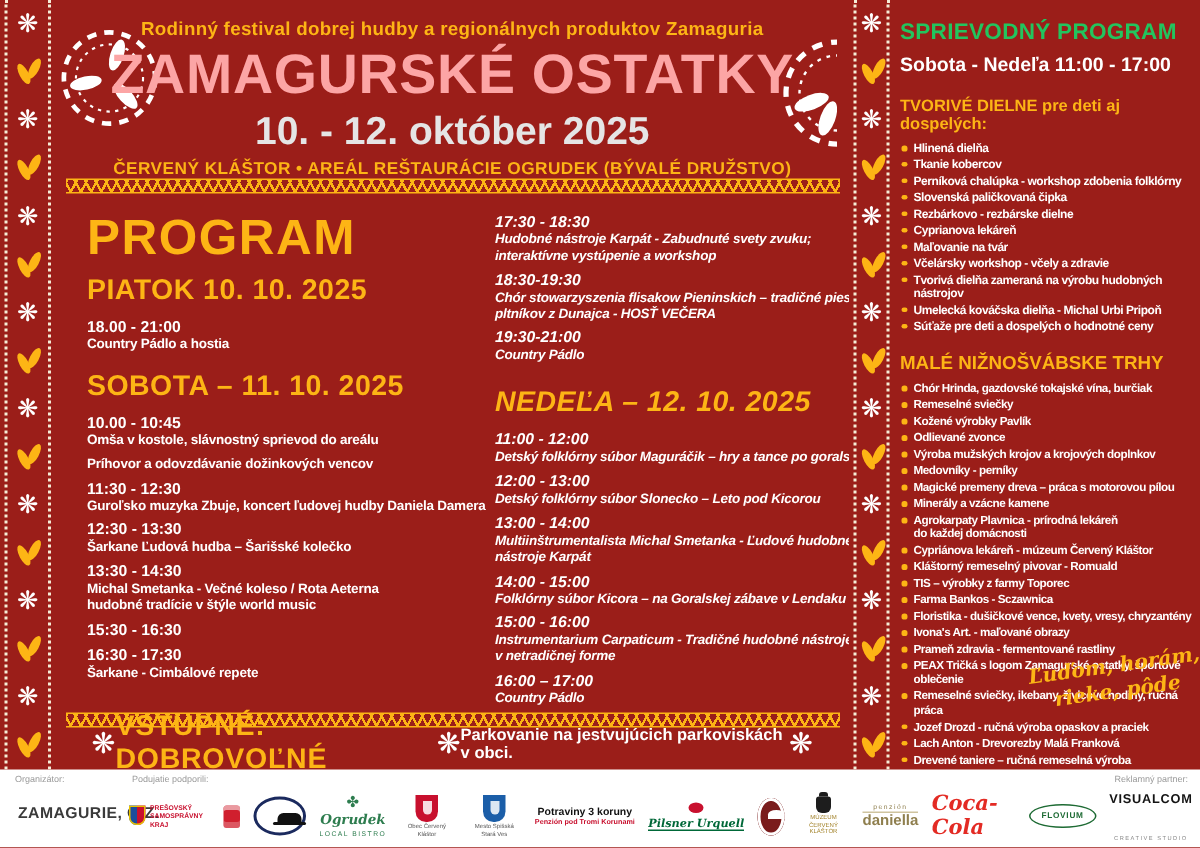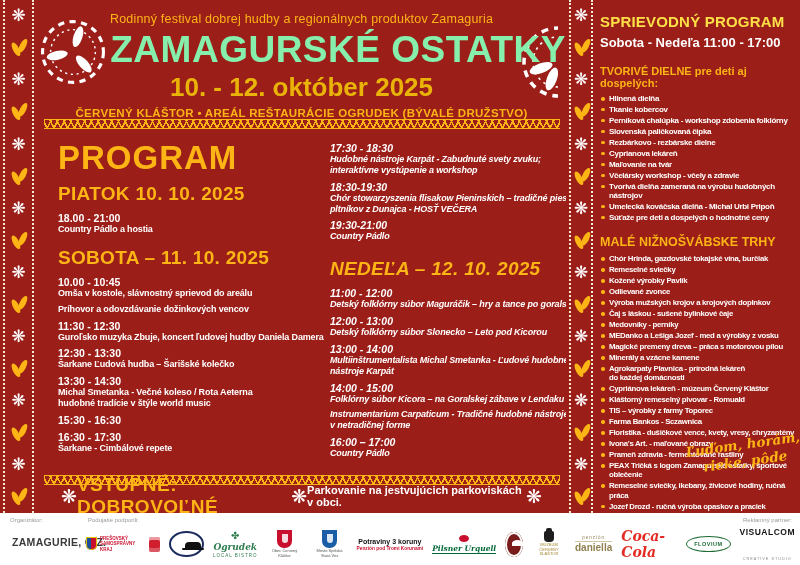--- a/index.html
+++ b/index.html
@@ -23,23 +23,23 @@
   .emb-flower { color:#fff; font-size:17px; line-height:1; }
   .emb-leaves { display:flex; gap:1px; height:18px; align-items:center; }
   .emb-leaves i { width:6px; height:15px; background:#FDB515; border-radius:50%; display:block; }
   .emb-leaves i:first-child { transform:rotate(-28deg) translateY(2px); }
   .emb-leaves i:last-child  { transform:rotate(28deg) translateY(-2px); }
   
   .rosette-left { position:absolute; left:39px; top:18px; z-index:1; }
   .rosette-right-clip { position:absolute; left:520px; top:24px; width:38px; height:76px; overflow:hidden; z-index:1; }
   
   .header { position:absolute; left:37px; top:8px; width:529px; text-align:center; z-index:2; }
-  .tagline { color:#FDB515; font-size:12.5px; font-weight:400; letter-spacing:.2px; margin-top:4px; }
-  .main-title { color:#86efac; font-size:37px; font-weight:800; letter-spacing:.5px; margin-top:5px; line-height:1.05;text-align:right; }
-  .dates { color:#eab308; font-size:26px; font-weight:800; margin-top:2px; }
+  .tagline { color:#FDB515; font-size:12.5px; font-weight:700; letter-spacing:.2px; margin-top:4px; }
+  .main-title { color:#fca5a5; font-size:37px; font-weight:800; letter-spacing:.5px; margin-top:5px; line-height:1.05; }
+  .dates { color:#e5e5e5; font-size:26px; font-weight:800; margin-top:2px; }
   .venue { color:#FDB515; font-size:11.5px; font-weight:700; letter-spacing:.3px; margin-top:4px; }
   
   .zigzag {
     position:absolute; left:44px; width:516px; height:10px;
     border-top:1.5px solid #FDB515; border-bottom:1.5px solid #FDB515;
     background:
       repeating-linear-gradient(62deg, transparent 0 2px, #FDB515 2px 3.6px, transparent 3.6px 6px),
       repeating-linear-gradient(-62deg, transparent 0 2px, #FDB515 2px 3.6px, transparent 3.6px 6px);
   }
   .zz-top { top:119px; }
@@ -48,21 +48,21 @@
   .col-left { position:absolute; left:58px; top:139px; width:268px; }
   .col-mid  { position:absolute; left:330px; top:142px; width:252px;font-style:italic; }
   .program-title { color:#FDB515; font-size:33px; font-weight:800; letter-spacing:1px; margin:0 0 6px; }
   .day-title { color:#FDB515; font-size:19px; font-weight:800; letter-spacing:.3px; margin:12px 0 7px; }
   .day-title.first { margin-top:0; }
   .sched-item { margin-bottom:5px; }
   .sched-time { color:#fff; font-weight:700; font-size:10.5px; line-height:1.15; }
   .sched-desc { color:#fff; font-weight:600; font-size:9px; line-height:1.2; letter-spacing:-0.15px; white-space:pre-line; }
   
   .right-col { position:absolute; left:600px; top:13px; width:200px; padding-right:3px; z-index:2; }
-  .side-title { color:#fde047; font-size:15px; font-weight:800; letter-spacing:.2px; }
+  .side-title { color:#22c55e; font-size:15px; font-weight:800; letter-spacing:.2px; }
   .side-sub { color:#fff; font-size:13px; font-weight:700; margin-top:5px; }
   .side-h2 { color:#FDB515; font-weight:800; }
   .side-h2.wk   { font-size:11px; margin-top:15px; }
   .side-h2.trhy { font-size:12.5px; margin-top:13px; }
   ul.blist { list-style:none; margin:5px 0 0; padding:0; }
   ul.blist li {
     position:relative; padding-left:9px; color:#fff; font-size:8px; font-weight:600;
     letter-spacing:-0.3px; line-height:1.18; margin-bottom:1.5px; white-space:pre-line;
   }
   ul.blist li::before {
@@ -328,20 +328,21 @@
         <div class="sched-desc">Multiinštrumentalista Michal Smetanka - Ľudové hudobné
 nástroje Karpát</div>
       </div>
 
       <div class="sched-item">
         <div class="sched-time">14:00 - 15:00</div>
         <div class="sched-desc">Folklórny súbor Kicora – na Goralskej zábave v Lendaku</div>
       </div>
 
       <div class="sched-item">
+        <div class="sched-time">15:00 - 16:00</div>
         <div class="sched-desc">Instrumentarium Carpaticum - Tradičné hudobné nástroje
 v netradičnej forme</div>
       </div>
 
       <div class="sched-item">
         <div class="sched-time">16:00 – 17:00</div>
         <div class="sched-desc">Country Pádlo</div>
       </div>
     </div>
 </section>
@@ -365,23 +366,21 @@
       <li>Súťaže pre deti a dospelých o hodnotné ceny</li>
     </ul>
   <div class="side-h2 trhy">MALÉ NIŽNOŠVÁBSKE TRHY</div>
   <ul class="blist trhy-list">
 
   <li>Chór Hrinda, gazdovské tokajské vína, burčiak</li>
       <li>Remeselné sviečky</li>
       <li>Kožené výrobky Pavlík</li>
       <li>Odlievané zvonce</li>
       <li>Výroba mužských krojov a krojových doplnkov</li>
-      <li>Čaj s láskou - sušené bylinkové čaje</li>
       <li>Medovníky - perníky</li>
-      <li>MEDanko a Lešiga Jozef - med a výrobky z vosku</li>
       <li>Magické premeny dreva – práca s motorovou pílou</li>
       <li>Minerály a vzácne kamene</li>
       <li>Agrokarpaty Plavnica - prírodná lekáreň
 do každej domácnosti</li>
       <li>Cypriánova lekáreň - múzeum Červený Kláštor</li>
       <li>Kláštorný remeselný pivovar - Romuald</li>
       <li>TIS – výrobky z farmy Toporec</li>
       <li>Farma Bankos - Sczawnica</li>
       <li>Floristika - dušičkové vence, kvety, vresy, chryzantény</li>
       <li>Ivona's Art. - maľované obrazy</li>

